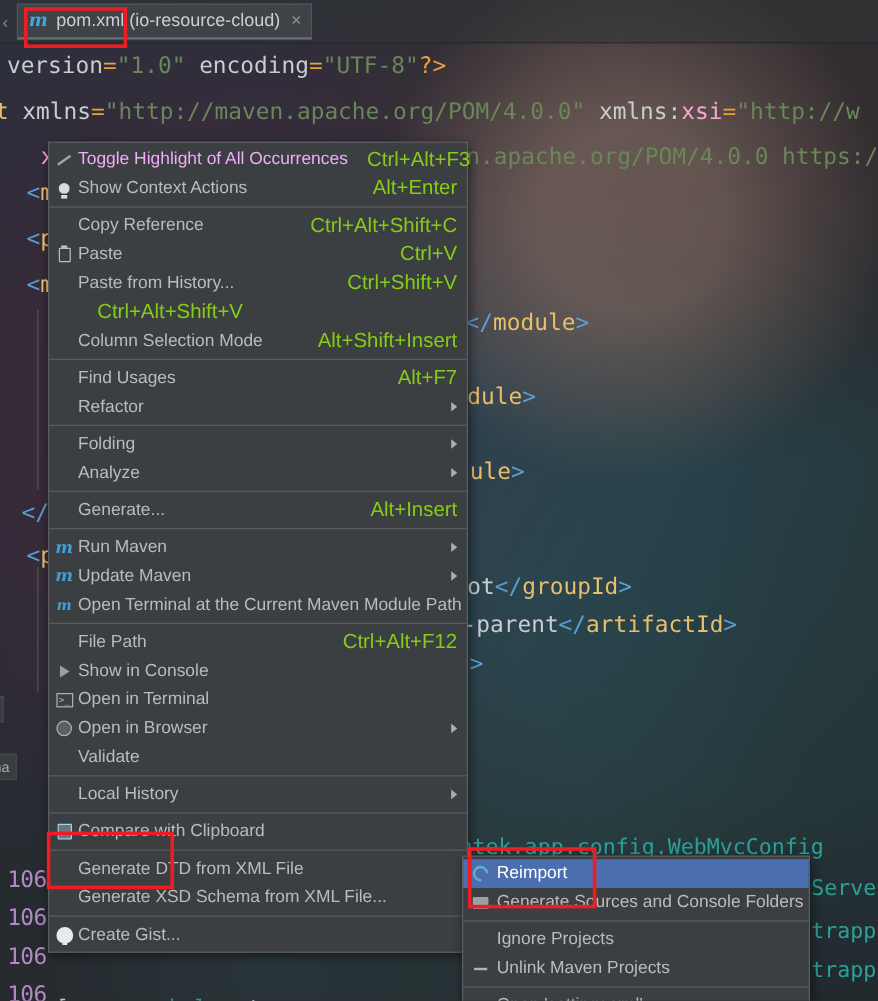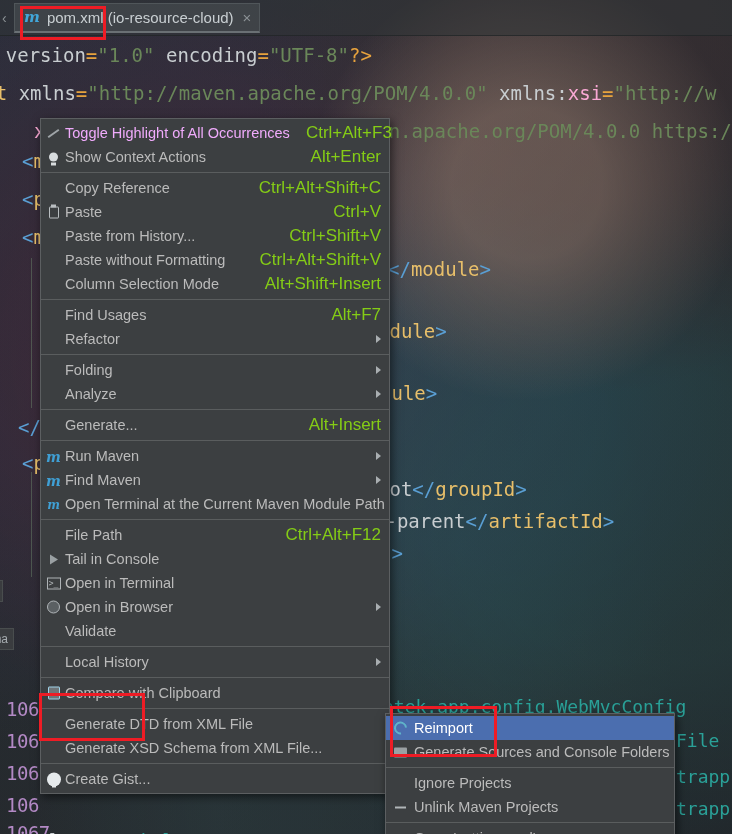--- a/index.html
+++ b/index.html
@@ -45,21 +45,21 @@
   .tok-str      { color: #6a8759; }
   .tok-ns       { color: #f9a8d4; }
   .tok-plain    { color: #c8cdd0; }
   .tok-orange   { color: #e8a33d; }
   .tok-teal     { color: #2aa198; }
 
   
   .gutter-num {
     position: absolute; left: 6px;
     font-family: "DejaVu Sans Mono", monospace;
-    font-size: 19px; color: #b389c5; letter-spacing: -0.5px;
+    font-size: 19px; color: #b389c5; letter-spacing: -0.5px; margin-top: 24px;
   }
   .indent-guide {
     position: absolute;
     width: 1px; background: rgba(110,140,110,0.45);
   }
 
   
   .tabbar {
     position: absolute; top: 0; left: 0; right: 0; height: 36px;
     background: rgba(48,52,55,0.55);
@@ -236,21 +236,21 @@
     <div class="code-line" style="top:444px; left:22px;"><span class="tok-punct">&lt;</span><span class="tok-tag">pa</span></div>
     
     <div class="code-line" style="top:250px; left:388px;"><span class="tok-punct">&lt;/</span><span class="tok-tag">module</span><span class="tok-punct">&gt;</span></div>
     <div class="code-line" style="top:312px; left:378px;"><span class="tok-tag">odule</span><span class="tok-punct">&gt;</span></div>
     <div class="code-line" style="top:374px; left:380px;"><span class="tok-tag">dule</span><span class="tok-punct">&gt;</span></div>
     <div class="code-line" style="top:470px; left:378px;"><span class="tok-plain">oot</span><span class="tok-punct">&lt;/</span><span class="tok-tag">groupId</span><span class="tok-punct">&gt;</span></div>
     <div class="code-line" style="top:502px; left:374px;"><span class="tok-plain">r-parent</span><span class="tok-punct">&lt;/</span><span class="tok-tag">artifactId</span><span class="tok-punct">&gt;</span></div>
     <div class="code-line" style="top:534px; left:380px;"><span class="tok-plain">n</span><span class="tok-punct">&gt;</span></div>
     
     <div class="code-line tok-teal" style="top:688px; left:383px; font-size:18px;">ntek.app.config.WebMvcConfig</div>
-    <div class="code-line tok-teal" style="top:722px; left:676px; font-size:18px;">File</div>
+    <div class="code-line tok-teal" style="top:722px; left:676px; font-size:18px;">Serve</div>
     <div class="code-line tok-teal" style="top:758px; left:676px; font-size:18px;">trapp</div>
     <div class="code-line tok-teal" style="top:790px; left:676px; font-size:18px;">trapp</div>
     <div class="code-line" style="top:822px; left:46px;"><span class="tok-plain">[</span><span class="tok-teal">     main] </span><span class="tok-plain">c.t.</span></div>
 
     
     <div class="indent-guide" style="left:31px; top:258px; height:150px;"></div>
     <div class="indent-guide" style="left:31px; top:472px; height:105px;"></div>
   </div>
 
   <div>
@@ -300,21 +300,20 @@
           <span class="icon-clipboard"></span>
         </span>
       <span class="mi-label">Paste</span>
       <span class="mi-accel">Ctrl+V</span>
     </div>
     <div class="mi">
       <span class="mi-label">Paste from History...</span>
       <span class="mi-accel">Ctrl+Shift+V</span>
     </div>
     <div class="mi">
-      <span class="mi-label">Paste without Formatting</span>
       <span class="mi-accel">Ctrl+Alt+Shift+V</span>
     </div>
     <div class="mi">
       <span class="mi-label">Column Selection Mode</span>
       <span class="mi-accel">Alt+Shift+Insert</span>
     </div>
     <div class="sep"></div>
 
     <div class="mi">
       <span class="mi-label">Find Usages</span>
@@ -346,40 +345,40 @@
       <span class="mi-icon">
           <span class="icon-maven">m</span>
         </span>
       <span class="mi-label">Run Maven</span>
       <span class="mi-arrow"></span>
     </div>
     <div class="mi">
       <span class="mi-icon">
           <span class="icon-maven">m</span>
         </span>
-      <span class="mi-label">Find Maven</span>
+      <span class="mi-label">Update Maven</span>
       <span class="mi-arrow"></span>
     </div>
     <div class="mi">
       <span class="mi-icon">
           <span class="icon-maven" style="font-size:12px;">m</span>
         </span>
       <span class="mi-label">Open Terminal at the Current Maven Module Path</span>
     </div>
     <div class="sep"></div>
 
     <div class="mi">
       <span class="mi-label">File Path</span>
       <span class="mi-accel">Ctrl+Alt+F12</span>
     </div>
     <div class="mi">
       <span class="mi-icon">
           <span class="icon-tri"></span>
         </span>
-      <span class="mi-label">Tail in Console</span>
+      <span class="mi-label">Show in Console</span>
     </div>
     <div class="mi">
       <span class="mi-icon">
           <span class="icon-terminal">&gt;_</span>
         </span>
       <span class="mi-label">Open in Terminal</span>
     </div>
     <div class="mi">
       <span class="mi-icon">
           <span class="icon-globe"></span>

